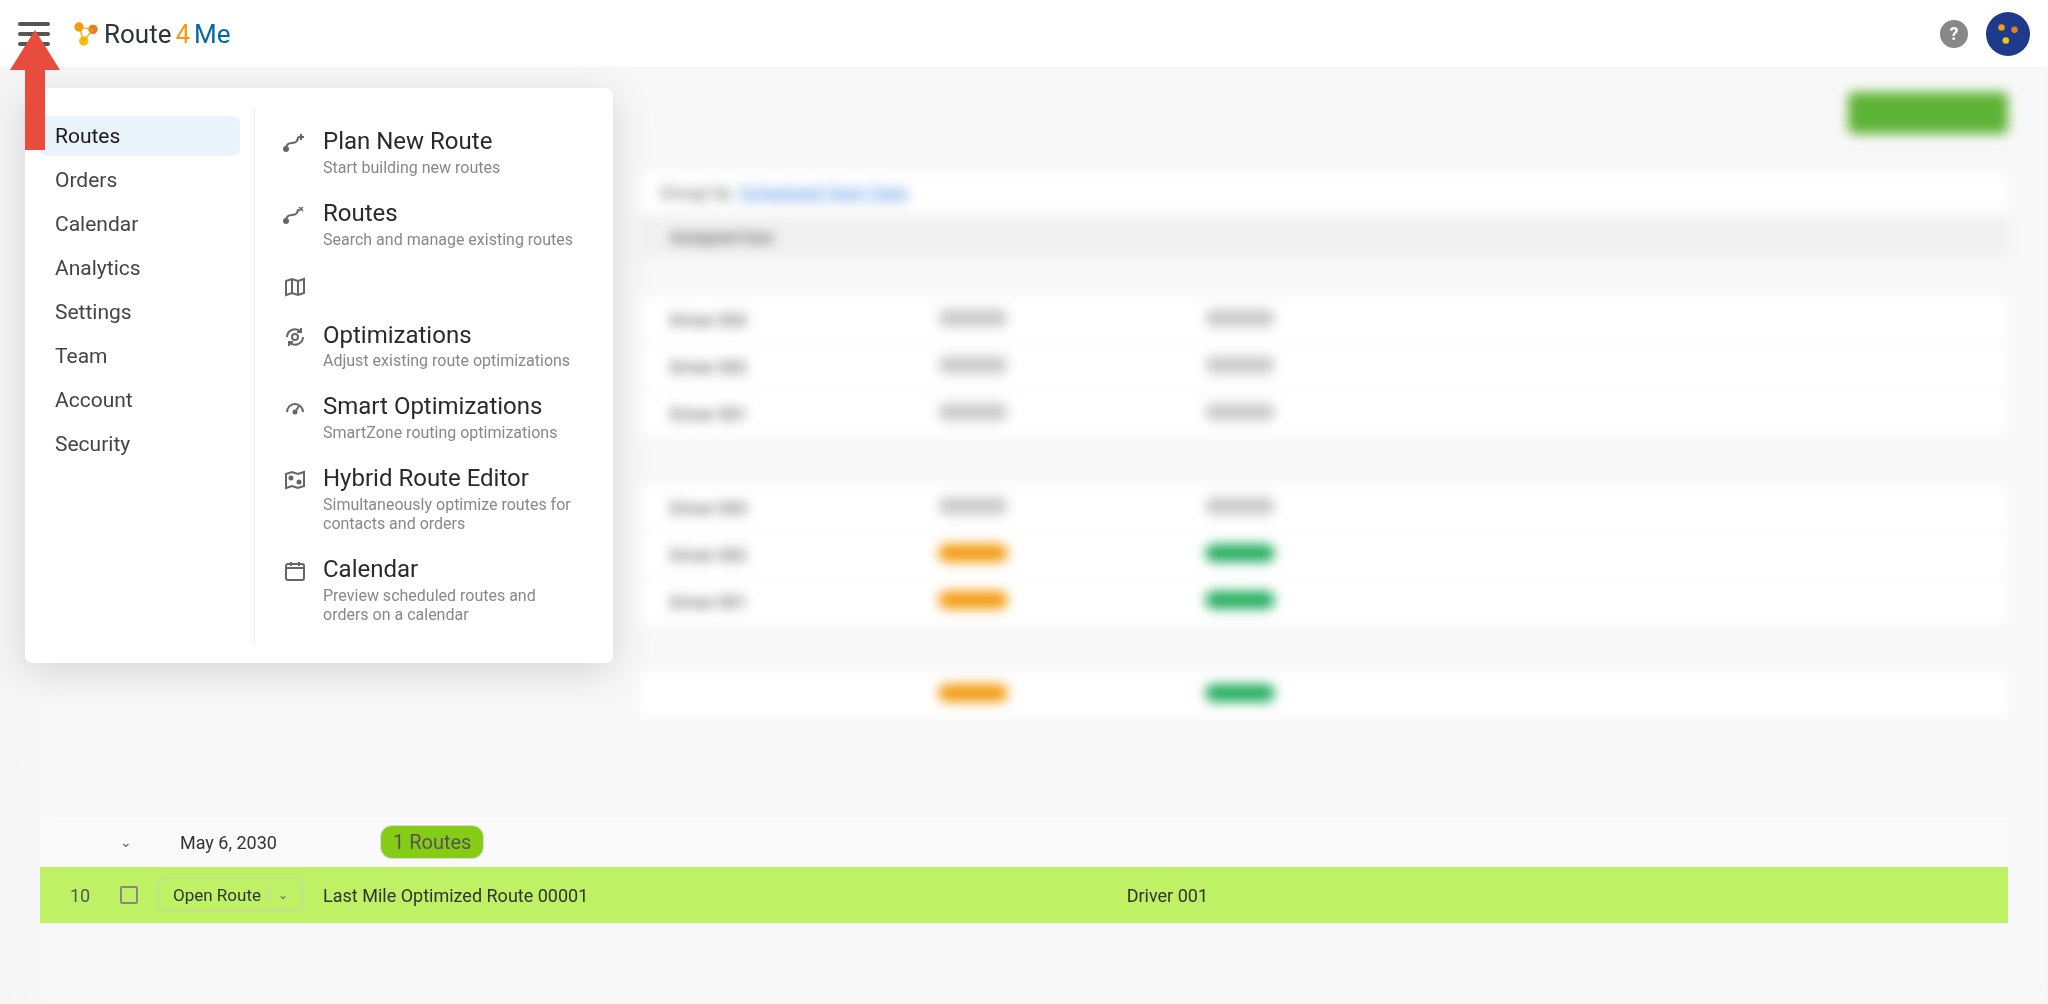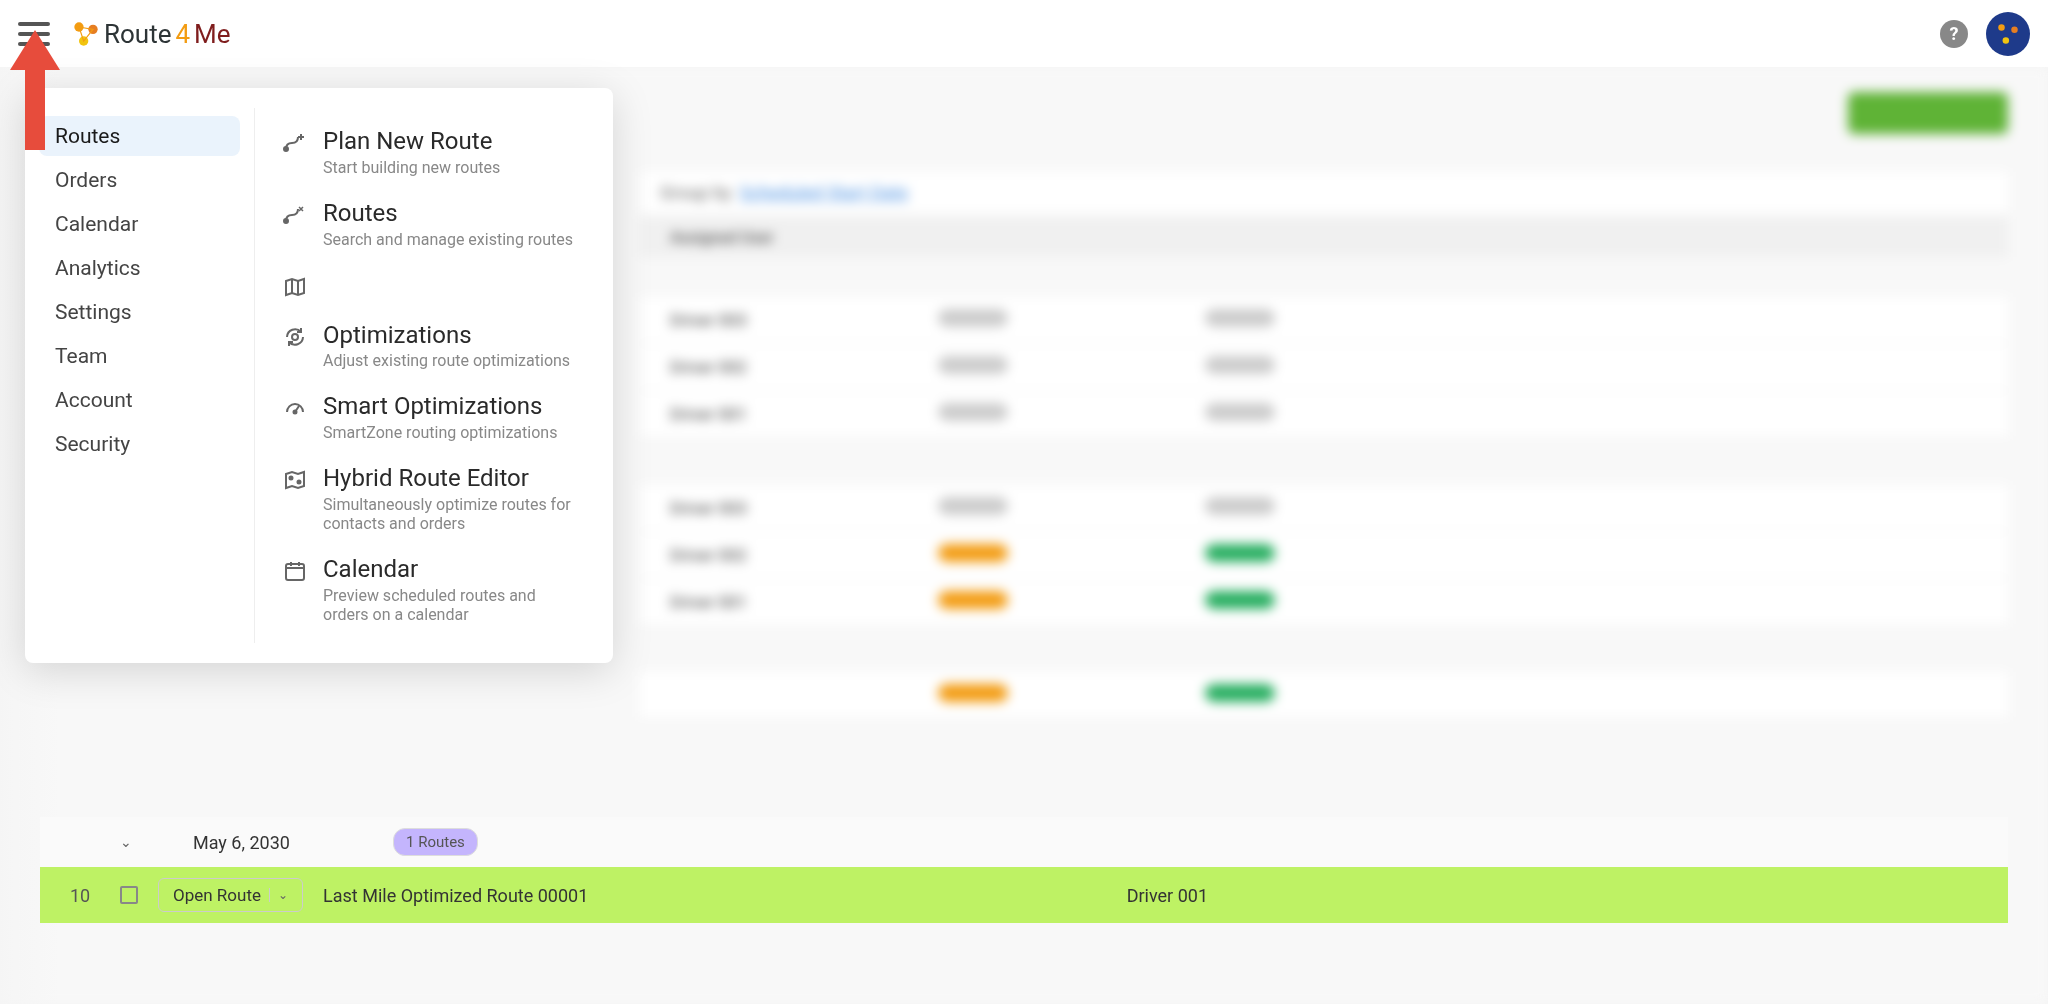--- a/index.html
+++ b/index.html
@@ -28,21 +28,21 @@
   width: 32px; height: 24px;
   display: flex; flex-direction: column; justify-content: space-between;
   cursor: pointer;
   margin-right: 22px;
 }
 .hamburger span { display: block; height: 4px; background: #555; border-radius: 2px; }
 .logo { display: flex; align-items: center; gap: 4px; font-size: 26px; font-weight: 400; color: #2d3436; }
 .logo .icon { width: 28px; height: 28px; position: relative; }
 .logo .route { color: #2d3436; }
 .logo .four  { color: #f39c12; }
-.logo .me    { color: #7f1d1d; }
+.logo .me    { color: #0369a1; }
 .header-spacer { flex: 1; }
 .help-icon {
   width: 28px; height: 28px; border-radius: 50%;
   background: #888; color: #fff;
   display: flex; align-items: center; justify-content: center;
   font-weight: 700; font-size: 18px; margin-right: 18px; cursor: pointer;
 }
 .avatar {
   width: 44px; height: 44px; border-radius: 50%;
   background: #1e3a8a; display: flex; align-items: center; justify-content: center;
@@ -109,22 +109,22 @@
   position: absolute;
   top: 817px; left: 40px; right: 40px;
   z-index: 50;
 }
 .group-row {
   height: 50px; display: flex; align-items: center;
   background: #fafafa; padding-left: 80px; gap: 40px;
   font-size: 18px; color: #333;
 }
 .group-row .chev { font-size: 14px; color: #666; width: 20px; }
-.group-row .date { width: 160px; margin-left: 13px; }
-.badge { background: #c4b5fd; border: 1px solid #ddd; border-radius: 12px; padding: 4px 12px; font-size: 15px; color: #555; }
+.group-row .date { width: 160px; }
+.badge { background: #84cc16; border: 1px solid #ddd; border-radius: 12px; padding: 4px 12px; font-size: 20px; color: #555; }
 .route-row {
   height: 56px; display: flex; align-items: center;
   background: #bef264; padding-left: 30px; gap: 20px;
   font-size: 18px; color: #333;
 }
 .route-row .num { width: 30px; color: #555; }
 .checkbox { width: 18px; height: 18px; border: 2px solid #888; border-radius: 2px; }
 .open-btn {
   display: flex; align-items: center; gap: 8px;
   border: 1px solid #ccc; border-radius: 6px;

